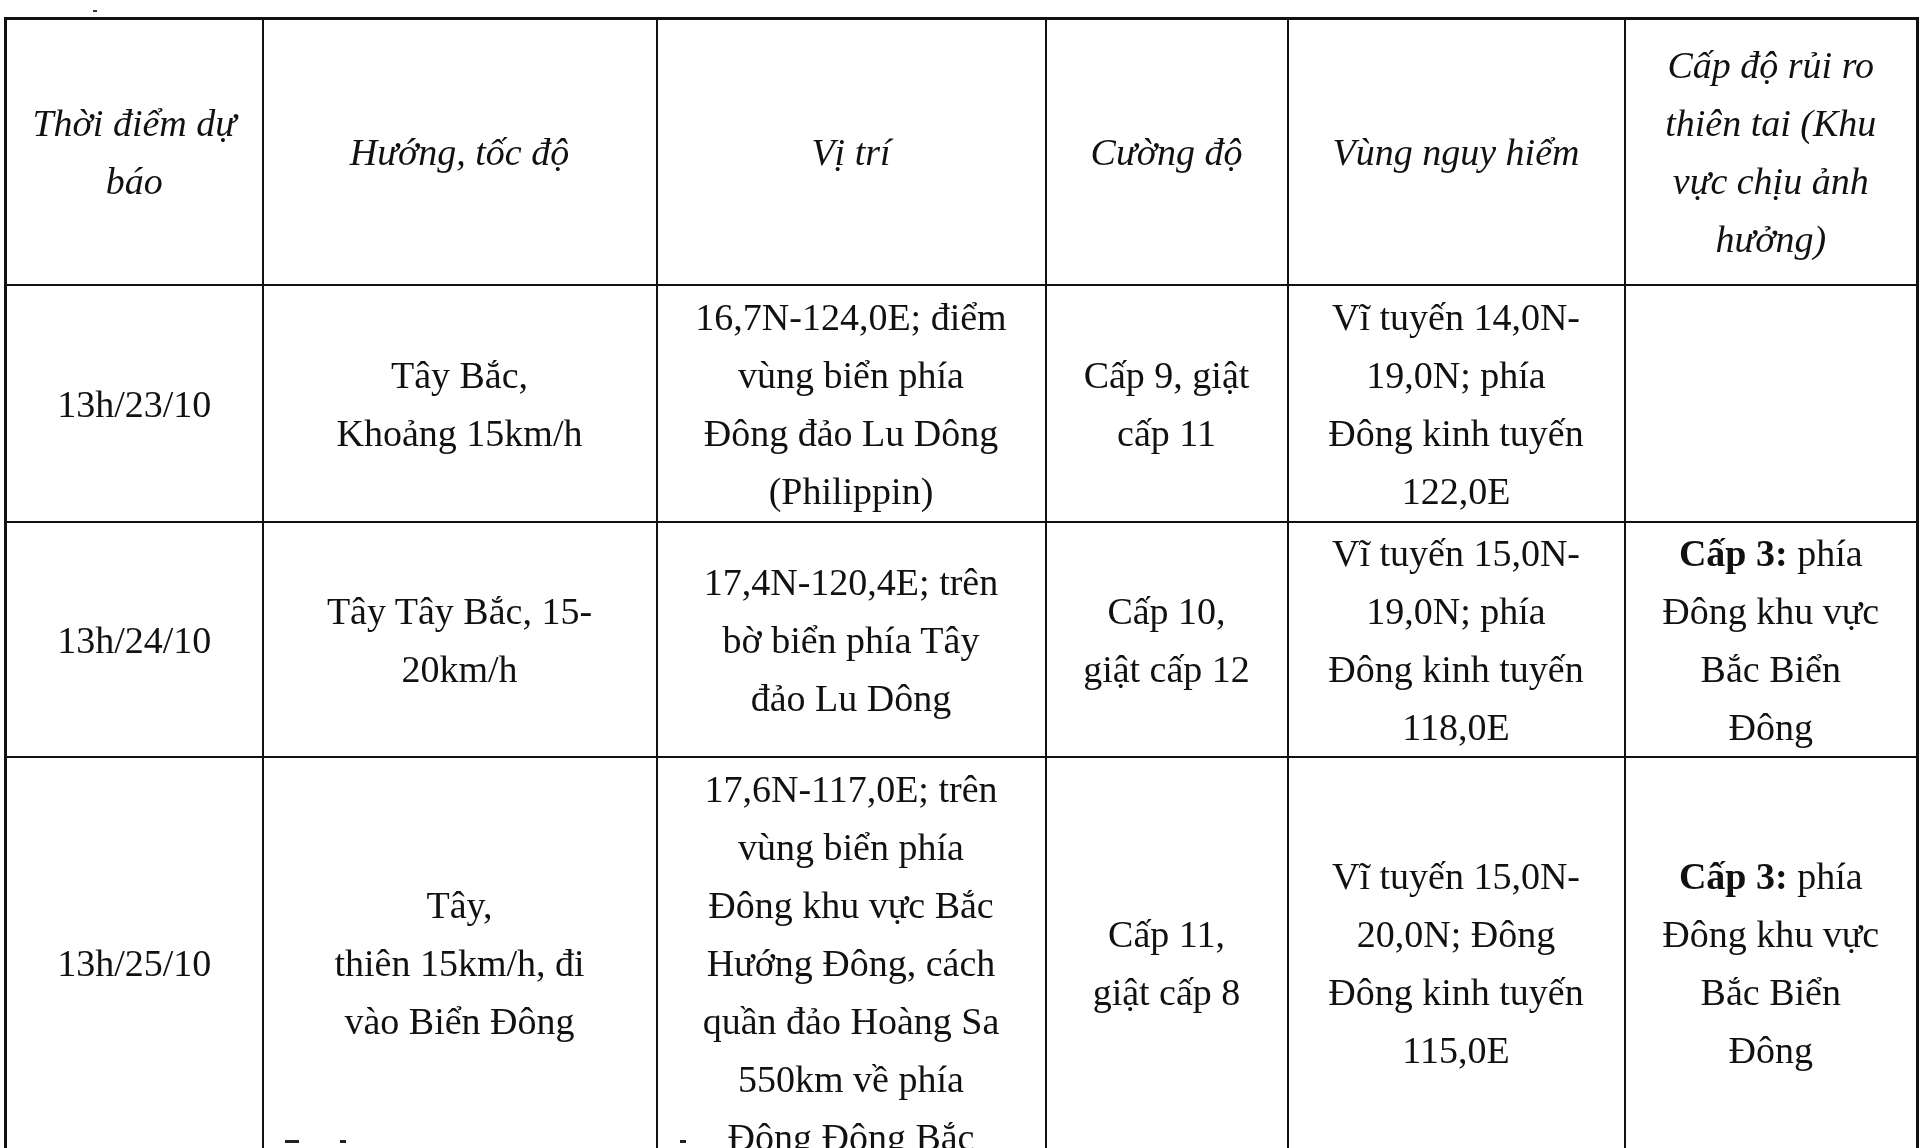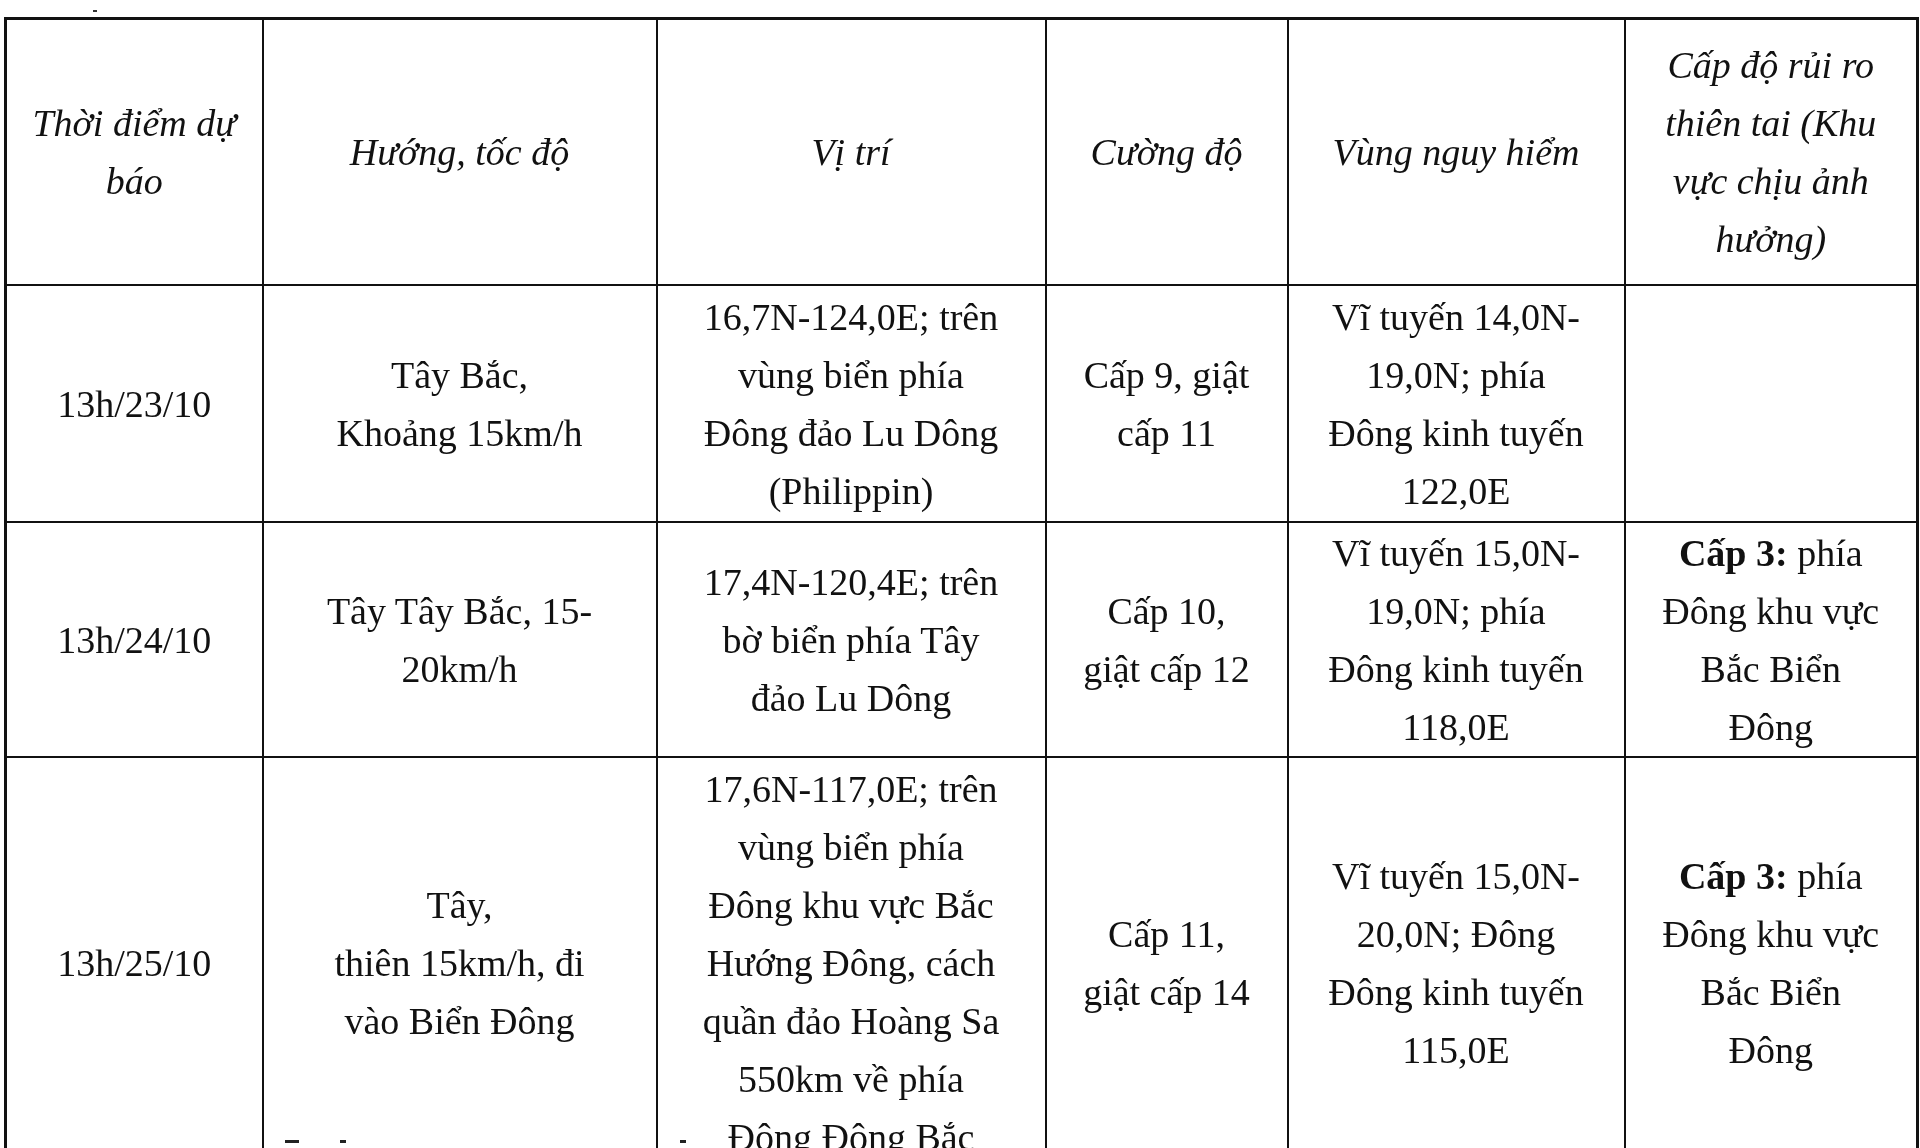--- a/index.html
+++ b/index.html
@@ -50,21 +50,21 @@
     </thead>
     <tbody>
 
       <tr style="height:237px">
         <td>13h/23/10</td>
         <td>
           <div>Tây Bắc,</div>
           <div>Khoảng 15km/h</div>
         </td>
         <td>
-          <div>16,7N-124,0E; trên</div>
+          <div>16,7N-124,0E; điểm</div>
           <div>vùng biển phía</div>
           <div>Đông đảo Lu Dông</div>
           <div>(Philippin)</div>
         </td>
         <td>
           <div>Cấp 9, giật</div>
           <div>cấp 11</div>
         </td>
         <td>
           <div>Vĩ tuyến 14,0N-</div>
@@ -115,21 +115,21 @@
           <div>17,6N-117,0E; trên</div>
           <div>vùng biển phía</div>
           <div>Đông khu vực Bắc</div>
           <div>Hướng Đông, cách</div>
           <div>quần đảo Hoàng Sa</div>
           <div>550km về phía</div>
           <div>Đông Đông Bắc</div>
         </td>
         <td>
           <div>Cấp 11,</div>
-          <div>giật cấp 14</div>
+          <div>giật cấp 8</div>
         </td>
         <td>
           <div>Vĩ tuyến 15,0N-</div>
           <div>20,0N; Đông</div>
           <div>Đông kinh tuyến</div>
           <div>115,0E</div>
         </td>
         <td>
           <div><span class="bold">Cấp 3:</span><span> phía</span></div>
           <div>Đông khu vực</div>

